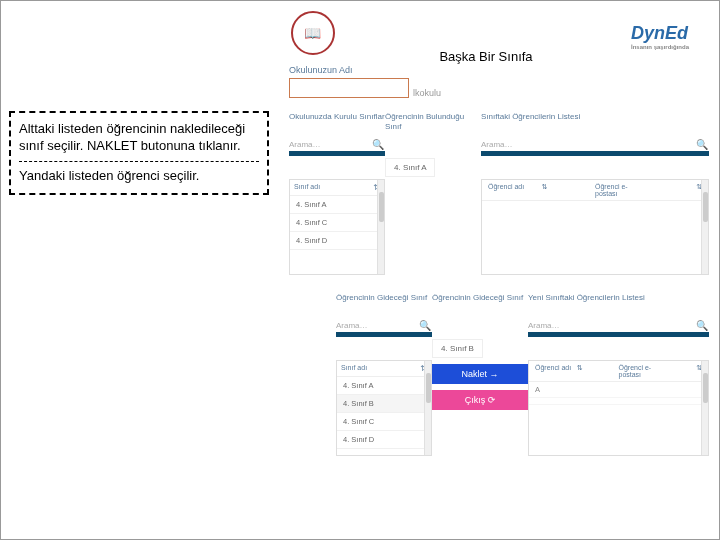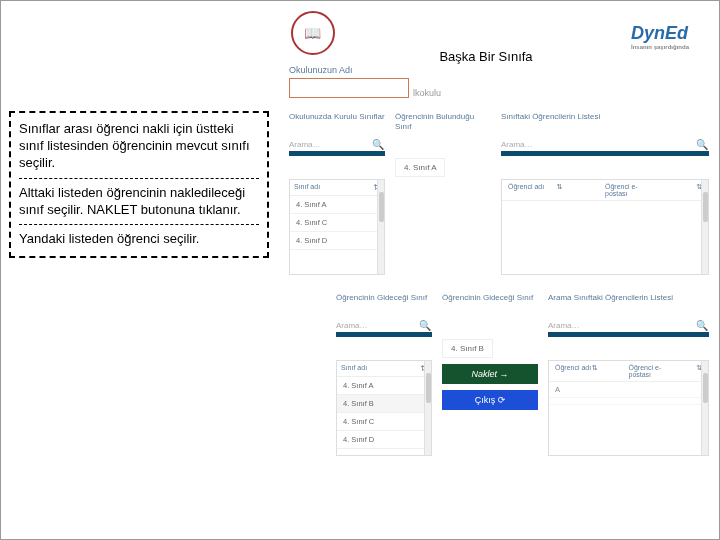--- a/index.html
+++ b/index.html
@@ -83,21 +83,20 @@
     background: #fff;
   }
   .school-rest {
     font-size: 9px;
     color: #999;
     margin-left: 4px;
   }
 
   .cols {
     display: flex;
-    gap: 10px;
   }
   .col-a { width: 96px; }
   .col-b { width: 96px; }
   .col-c { flex: 1; }
 
   .section-title { font-size: 8px; color: #5a7a9a; line-height: 1.2; margin-bottom: 6px; height: 20px; }
 
   .search-box {
     display: flex;
     align-items: center;
@@ -171,22 +170,22 @@
 
   .btn {
     display: block;
     width: 96px;
     text-align: center;
     font-size: 9px;
     color: #fff;
     padding: 5px 0;
     margin-top: 6px;
   }
-  .btn-naklet { background: #14532d; font-style: italic; }
-  .btn-cikis { background: #1d4ed8; }
+  .btn-naklet { background: #1d4ed8; }
+  .btn-cikis { background: #ec4899; }
 
   .student-row {
     font-size: 7.5px;
     padding: 3px 6px;
     color: #888;
     border-bottom: 1px solid #f5f5f5;
   }
 </style>
 </head>
 <body>
@@ -196,21 +195,20 @@
   <div class="title-block">
     <div class="l2">Başka Bir Sınıfa</div>
   </div>
   <div class="logo-dyned">
     <span>DynEd</span>
     <span class="sub">İnsanın şaşırdığında</span>
   </div>
 </div>
 
 <div class="annotation">
-  <div class="cell">Sınıflar arası öğrenci nakli için üstteki sınıf listesinden öğrencinin mevcut sınıfı seçilir.</div>
   <div class="cell">Alttaki listeden öğrencinin nakledileceği sınıf seçilir. NAKLET butonuna tıklanır.</div>
   <div class="cell">Yandaki listeden öğrenci seçilir.</div>
 </div>
 
 <div class="panel">
 
   <div class="field-label">Okulunuzun Adı</div>
   <div class="school-input-wrap">
     <div class="school-input"></div>
     <span class="school-rest">lkokulu</span>
@@ -279,21 +277,21 @@
     </div>
 
     <div class="col-b">
       <div class="section-title">Öğrencinin Gideceği Sınıf</div>
       <div class="chip">4. Sınıf B</div>
       <div class="btn btn-naklet">Naklet →</div>
       <div class="btn btn-cikis">Çıkış ⟳</div>
     </div>
 
     <div class="col-c">
-      <div class="section-title">Arama Sınıftaki Öğrencilerin Listesi</div>
+      <div class="section-title">Yeni Sınıftaki Öğrencilerin Listesi</div>
       <div class="search-box">
         <span>Arama…</span>
         <span class="mag">🔍</span>
       </div>
       <div class="student-list-box">
         <div class="student-list-header">
           <span>Öğrenci adı</span>
           <span class="sort">⇅</span>
           <span>Öğrenci e-postası</span>
           <span class="sort">⇅</span>

